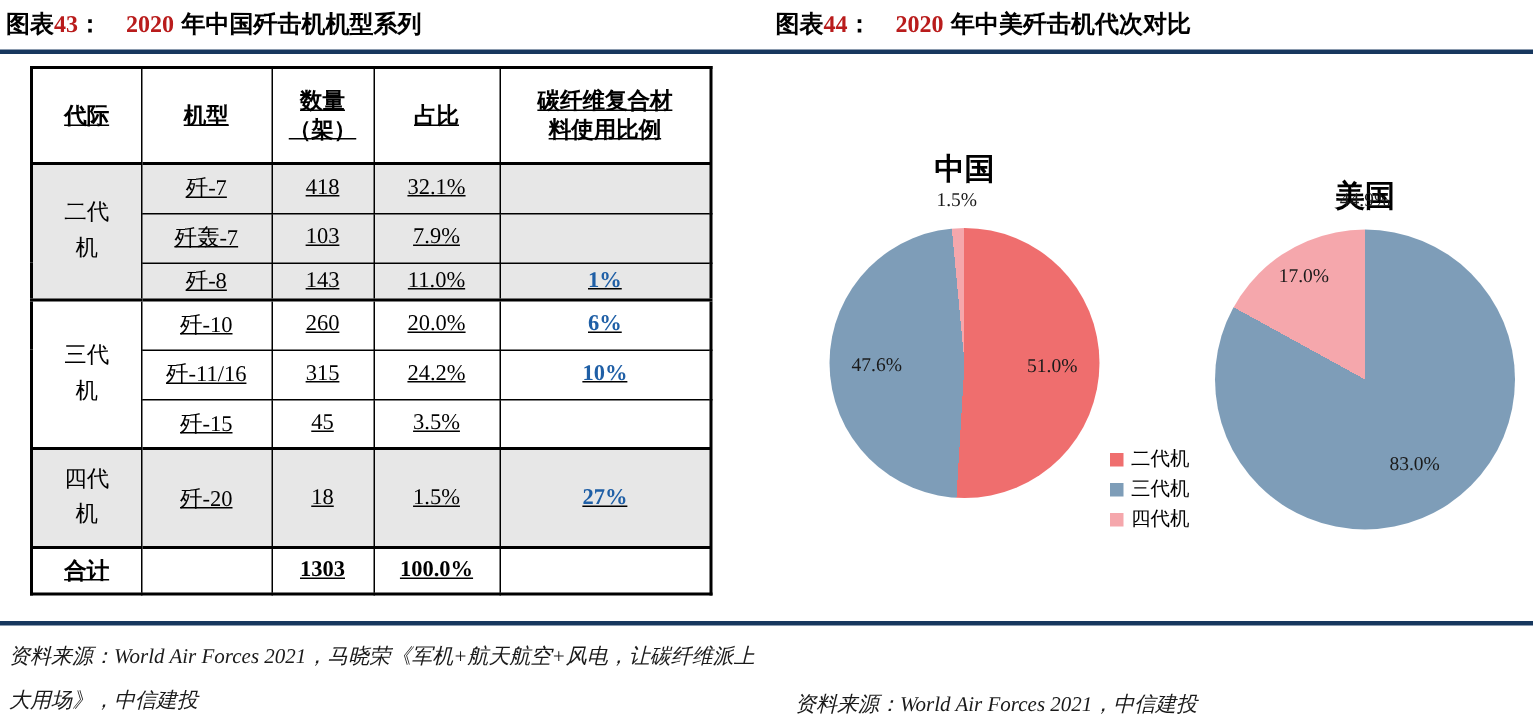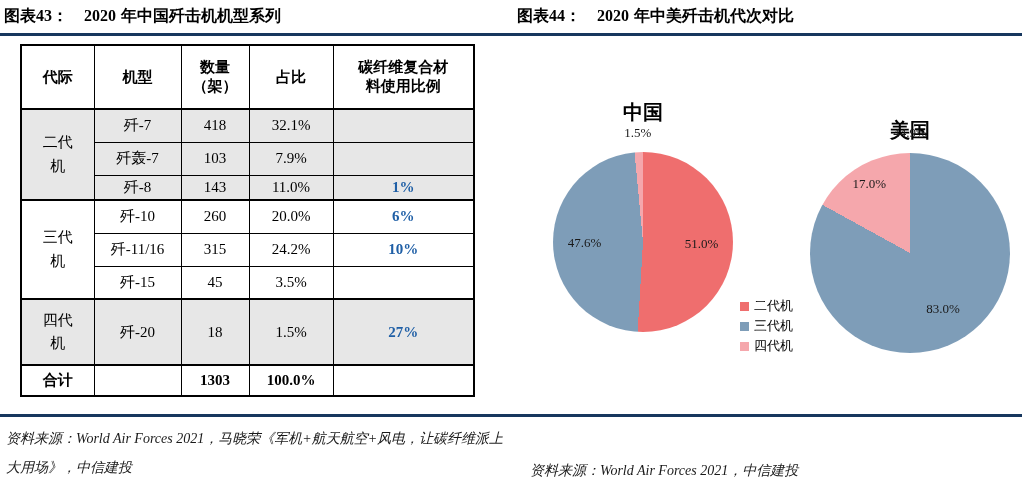--- a/index.html
+++ b/index.html
@@ -1,25 +1,25 @@
 <!DOCTYPE html>
 <html><head>
 <meta charset="utf-8">
 <style>
   html,body{margin:0;padding:0;background:#fff;}
   .page{position:relative;width:1024px;height:478px;background:#ffffff;overflow:hidden;
         font-family:"Liberation Serif","DejaVu Serif",serif;color:#000;}
   .fig-title{position:absolute;top:6px;font-size:16px;font-weight:bold;white-space:nowrap;}
-  .navy{color:#000000;}
+  .navy{color:#b91c1c;}
   .year{margin-left:16px;margin-right:5px;}
   .rule{position:absolute;left:0;width:1022px;height:3px;background:#17375E;}
   .rule-top{top:33px;}
   .rule-bottom{top:414px;}
   .table-wrap{position:absolute;left:20px;top:44px;}
-  table.ftable{border-collapse:collapse;table-layout:fixed;border:2.5px solid #000;}
+  table.ftable{border-collapse:collapse;table-layout:fixed;border:2.5px solid #000;text-decoration:underline;}
   .ftable th,.ftable td{border:1.5px solid #000;text-align:center;vertical-align:middle;
         font-size:15px;padding:0 2px;}
   .ftable thead th{border-bottom:2.5px solid #000;font-weight:bold;}
   .ftable tr.group-start>td{border-top:2.5px solid #000;margin-top:44px;}
   .shaded{background:#E7E7E7;}
   .genlabel{display:inline-block;width:2.1em;line-height:1.55;}
   .cf{font-weight:bold;color:#1F5FA6;}
   .bold{font-weight:bold;}
   .pie{position:absolute;border-radius:50%;}
   .pie-title{position:absolute;top:99px;transform:translateX(-50%);font-size:20px;font-weight:bold;}

